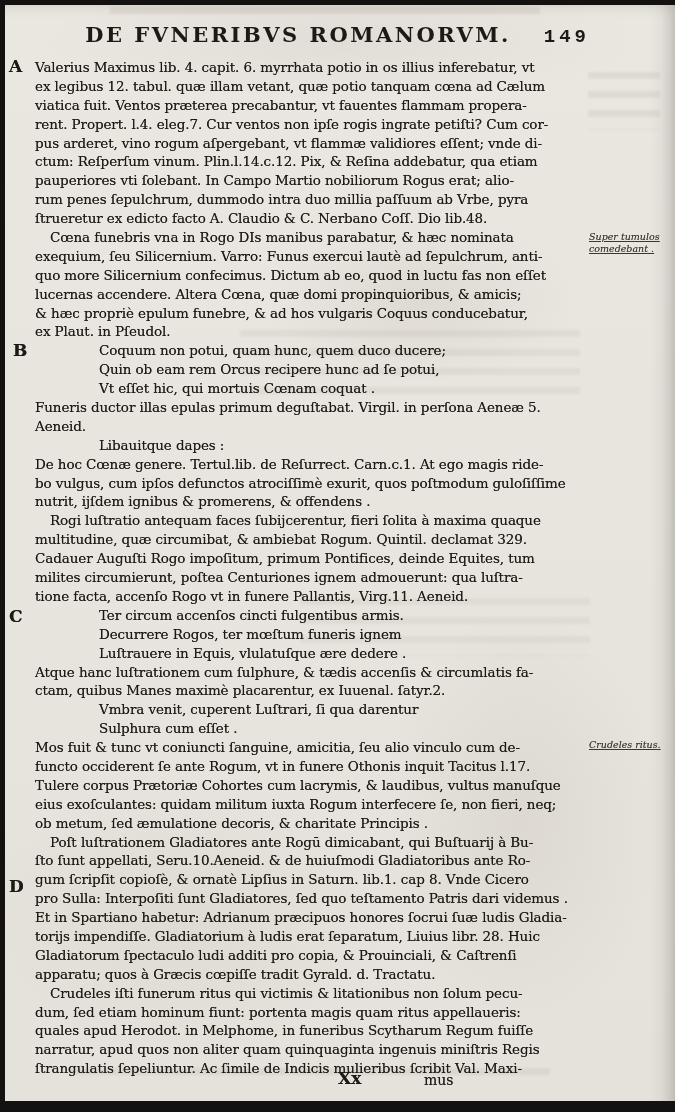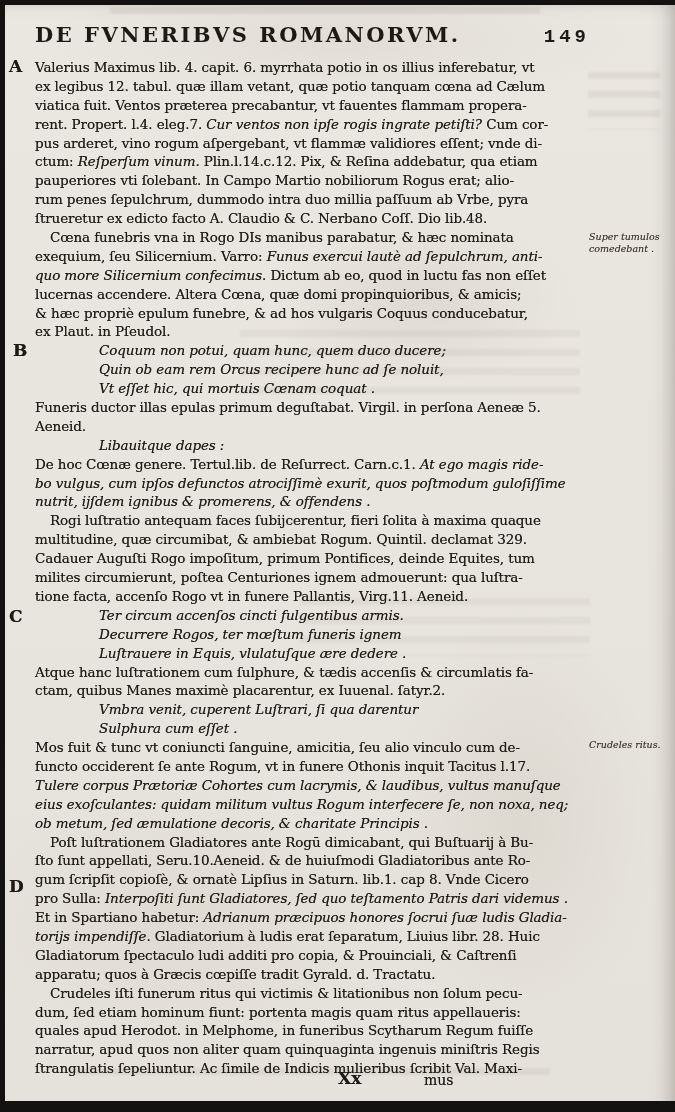--- a/index.html
+++ b/index.html
@@ -16,49 +16,51 @@
     box-shadow: inset -16px 0 20px -12px rgba(80,75,65,.35),
                 inset 0 14px 16px -12px rgba(80,75,65,.25);
   }
   .edge{position:absolute;background:#141210;}
   .edge.top{left:0;top:0;width:675px;height:5px;}
   .edge.bottom{left:0;top:1101px;width:675px;height:11px;}
   .edge.left{left:0;top:0;width:5px;height:1112px;}
 
   .header{
     position:absolute;left:35px;top:22px;width:555px;
-    display:flex;justify-content:space-between;align-items:baseline;
+    display:flex;justify-content:flex-end;align-items:baseline;
     white-space:nowrap;
+    gap:7px;
   }
   .header .title{font-size:21px;letter-spacing:2.5px;font-weight:600;}
   .header .pagenum{font-size:19px;letter-spacing:4px;margin-left:26px;font-weight:600;font-family:Liberation Mono, monospace;}
 
   .bodytext{
     position:absolute;left:35px;top:58px;width:560px;
     font-size:13.5px;line-height:18.9px;letter-spacing:-0.1px;
     text-shadow:0 0 0.45px rgba(20,16,10,.65);
   }
   .ln{white-space:nowrap;height:18.9px;}
   .ln.p{text-indent:15px;}
   .ln.v{padding-left:64px;}
-  .it{font-style:italic;}
+  .it{}
 
   .mletter{
     position:absolute;left:9px;font-size:17px;font-weight:bold;
     text-shadow:0 0 0.5px rgba(20,16,10,.7);
   }
   .mletter.la{top:56px;}
   .mletter.lb{top:340px;left:13px;}
   .mletter.lc{top:606px;}
   .mletter.ld{top:876px;}
 
   .mnote{
     position:absolute;left:589px;width:82px;
     font-size:9.5px;line-height:12px;font-style:italic;color:#3c372f;
     text-shadow:0 0 0.4px rgba(40,35,28,.5);
+    text-decoration:underline;
   }
   .mnote.n1{top:231px;}
   .mnote.n2{top:739px;}
 
   .footer-sig{position:absolute;left:338px;top:1068px;font-size:17px;font-weight:600;
     text-shadow:0 0 0.5px rgba(20,16,10,.6);}
   .footer-catch{position:absolute;left:424px;top:1072px;font-size:14px;
     text-shadow:0 0 0.4px rgba(20,16,10,.6);}
 
   .ghost{
@@ -105,21 +107,21 @@
       <div class="ln"><span>pauperiores vti ſolebant. In Campo Martio nobiliorum Rogus erat; alio-</span></div>
       <div class="ln"><span>rum penes ſepulchrum, dummodo intra duo millia paſſuum ab Vrbe, pyra</span></div>
       <div class="ln"><span>ſtrueretur ex edicto facto A. Claudio &amp; C. Nerbano Coſſ. Dio lib.48.</span></div>
       <div class="ln p"><span>Cœna funebris vna in Rogo DIs manibus parabatur, &amp; hæc nominata</span></div>
       <div class="ln"><span>exequium, ſeu Silicernium. Varro: </span><span class="it">Funus exercui lautè ad ſepulchrum, anti-</span></div>
       <div class="ln"><span class="it">quo more Silicernium confecimus</span><span>. Dictum ab eo, quod in luctu fas non eſſet</span></div>
       <div class="ln"><span>lucernas accendere. Altera Cœna, quæ domi propinquioribus, &amp; amicis;</span></div>
       <div class="ln"><span>&amp; hæc propriè epulum funebre, &amp; ad hos vulgaris Coquus conducebatur,</span></div>
       <div class="ln"><span>ex Plaut. in Pſeudol.</span></div>
       <div class="ln v"><span class="it">Coquum non potui, quam hunc, quem duco ducere;</span></div>
-      <div class="ln v"><span class="it">Quin ob eam rem Orcus recipere hunc ad ſe noluit,</span></div>
+      <div class="ln v"><span class="it">Quin ob eam rem Orcus recipere hunc ad ſe potui,</span></div>
       <div class="ln v"><span class="it">Vt eſſet hic, qui mortuis Cœnam coquat .</span></div>
       <div class="ln"><span>Funeris ductor illas epulas primum deguſtabat. Virgil. in perſona Aeneæ 5.</span></div>
       <div class="ln"><span>Aeneid.</span></div>
       <div class="ln v"><span class="it">Libauitque dapes :</span></div>
       <div class="ln"><span>De hoc Cœnæ genere. Tertul.lib. de Reſurrect. Carn.c.1. </span><span class="it">At ego magis ride-</span></div>
       <div class="ln"><span class="it">bo vulgus, cum ipſos defunctos atrociſſimè exurit, quos poſtmodum guloſiſſime</span></div>
       <div class="ln"><span class="it">nutrit, ijſdem ignibus &amp; promerens, &amp; offendens .</span></div>
       <div class="ln p"><span>Rogi luſtratio antequam faces ſubijcerentur, fieri ſolita à maxima quaque</span></div>
       <div class="ln"><span>multitudine, quæ circumibat, &amp; ambiebat Rogum. Quintil. declamat 329.</span></div>
       <div class="ln"><span>Cadauer Auguſti Rogo impoſitum, primum Pontifices, deinde Equites, tum</span></div>
@@ -128,21 +130,21 @@
       <div class="ln v"><span class="it">Ter circum accenſos cincti fulgentibus armis.</span></div>
       <div class="ln v"><span class="it">Decurrere Rogos, ter mœſtum funeris ignem</span></div>
       <div class="ln v"><span class="it">Luſtrauere in Equis, vlulatuſque ære dedere .</span></div>
       <div class="ln"><span>Atque hanc luſtrationem cum ſulphure, &amp; tædis accenſis &amp; circumlatis fa-</span></div>
       <div class="ln"><span>ctam, quibus Manes maximè placarentur, ex Iuuenal. ſatyr.2.</span></div>
       <div class="ln v"><span class="it">Vmbra venit, cuperent Luſtrari, ſi qua darentur</span></div>
       <div class="ln v"><span class="it">Sulphura cum eſſet .</span></div>
       <div class="ln"><span>Mos fuit &amp; tunc vt coniuncti ſanguine, amicitia, ſeu alio vinculo cum de-</span></div>
       <div class="ln"><span>functo occiderent ſe ante Rogum, vt in funere Othonis inquit Tacitus l.17.</span></div>
       <div class="ln"><span class="it">Tulere corpus Prætoriæ Cohortes cum lacrymis, &amp; laudibus, vultus manuſque</span></div>
-      <div class="ln"><span class="it">eius exoſculantes: quidam militum vultus Rogum interfecere ſe, non noxa, neq;</span></div>
+      <div class="ln"><span class="it">eius exoſculantes: quidam militum iuxta Rogum interfecere ſe, non fieri, neq;</span></div>
       <div class="ln"><span class="it">ob metum, ſed æmulatione decoris, &amp; charitate Principis .</span></div>
       <div class="ln p"><span>Poſt luſtrationem Gladiatores ante Rogū dimicabant, qui Buſtuarij à Bu-</span></div>
       <div class="ln"><span>ſto ſunt appellati, Seru.10.Aeneid. &amp; de huiuſmodi Gladiatoribus ante Ro-</span></div>
       <div class="ln"><span>gum ſcripſit copioſè, &amp; ornatè Lipſius in Saturn. lib.1. cap 8. Vnde Cicero</span></div>
       <div class="ln"><span>pro Sulla: </span><span class="it">Interpoſiti ſunt Gladiatores, ſed quo teſtamento Patris dari videmus .</span></div>
       <div class="ln"><span>Et in Spartiano habetur: </span><span class="it">Adrianum præcipuos honores ſocrui ſuæ ludis Gladia-</span></div>
       <div class="ln"><span class="it">torijs impendiſſe</span><span>. Gladiatorium à ludis erat ſeparatum, Liuius libr. 28. Huic</span></div>
       <div class="ln"><span>Gladiatorum ſpectaculo ludi additi pro copia, &amp; Prouinciali, &amp; Caſtrenſi</span></div>
       <div class="ln"><span>apparatu; quos à Græcis cœpiſſe tradit Gyrald. d. Tractatu.</span></div>
       <div class="ln p"><span>Crudeles iſti funerum ritus qui victimis &amp; litationibus non ſolum pecu-</span></div>

